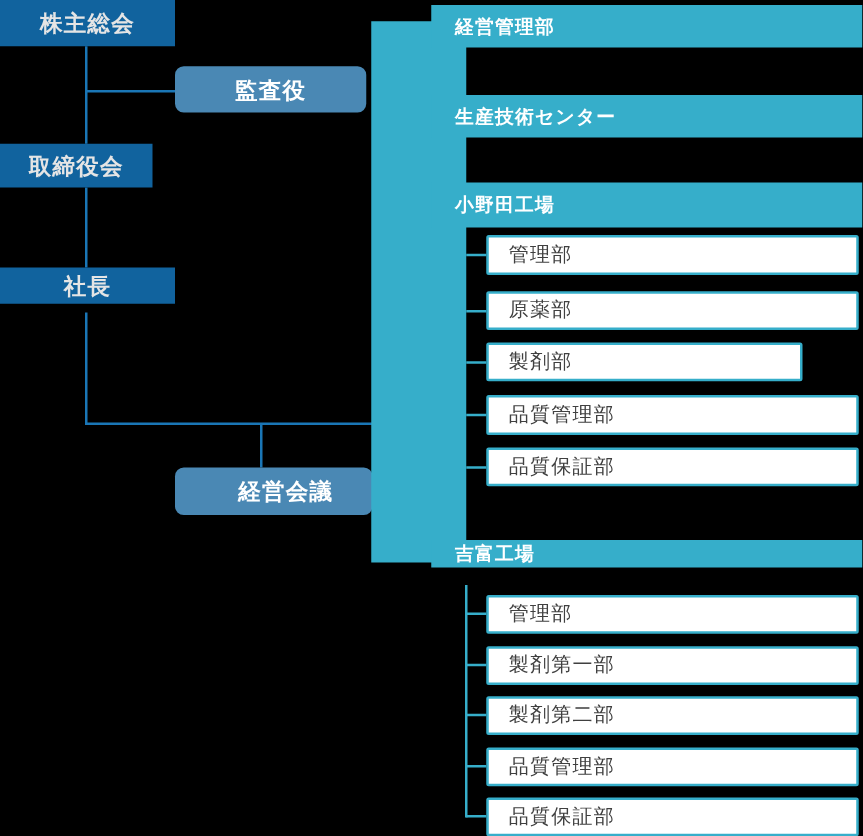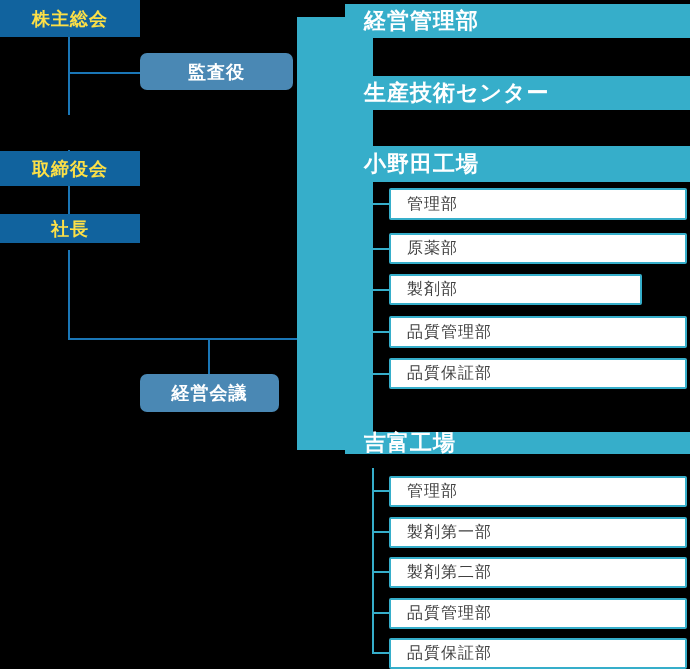--- a/index.html
+++ b/index.html
@@ -7,32 +7,32 @@
     --secondary-blue:#4A88B4;
     --teal:#36AECA;
     --connector-blue:#1A76B6;
     --box-text:#404040;
     --background:#000000;
   }
   html,body{margin:0;padding:0;}
   body{background:var(--background);font-family:"Liberation Sans","DejaVu Sans",sans-serif;}
   .canvas{position:relative;width:690px;height:669px;background:var(--background);overflow:hidden;}
   .navy-box{
-    position:absolute;background:var(--primary-blue);color:#fde047;
+    position:absolute;background:var(--primary-blue);color:#e5e5e5;
     font-size:18px;font-weight:bold;letter-spacing:1px;
     display:flex;align-items:center;justify-content:center;
   }
   .round-box{
     position:absolute;background:var(--secondary-blue);color:#fff;
     font-size:18px;font-weight:bold;letter-spacing:1px;border-radius:7px;
     display:flex;align-items:center;justify-content:center;
   }
   .bar{
     position:absolute;background:var(--teal);color:#fff;
-    font-size:22px;font-weight:bold;letter-spacing:1px;
+    font-size:15px;font-weight:bold;letter-spacing:1px;
     display:flex;align-items:center;padding-left:19px;box-sizing:border-box;
   }
   .spine{position:absolute;background:var(--teal);}
   .sub-box{
     position:absolute;background:#ffffff;border:2px solid var(--teal);border-radius:2px;
     color:var(--box-text);font-size:16px;letter-spacing:1px;
     display:flex;align-items:center;padding-left:16px;box-sizing:border-box;
   }
   .line-blue{position:absolute;background:var(--connector-blue);}
   .line-teal{position:absolute;background:var(--teal);}
@@ -46,25 +46,25 @@
   <div class="line-blue" style="left:68px;top:72px;width:72px;height:2px;"></div>
   <div class="line-blue" style="left:68px;top:150px;width:2px;height:64px;"></div>
   <div class="line-blue" style="left:68px;top:250px;width:2px;height:90px;"></div>
   <div class="line-blue" style="left:68px;top:338px;width:230px;height:2px;"></div>
   <div class="line-blue" style="left:208px;top:340px;width:2px;height:34px;"></div>
 
   <div class="navy-box" style="left:0;top:0;width:140px;height:37px;">株主総会</div>
 
   <div class="round-box" style="left:140px;top:53px;width:153px;height:37px;">監査役</div>
 
-  <div class="navy-box" style="left:0;top:115px;width:140px;height:35px;margin-top:36px;">取締役会</div>
+  <div class="navy-box" style="left:0;top:115px;width:122px;height:35px;">取締役会</div>
 
   <div class="navy-box" style="left:0;top:214px;width:140px;height:29px;">社長</div>
 
-  <div class="round-box" style="left:140px;top:374px;width:139px;height:38px;">経営会議</div>
+  <div class="round-box" style="left:140px;top:374px;width:139px;height:38px;padding-left:19px;">経営会議</div>
 
   <div class="spine" style="left:297px;top:17px;width:76px;height:433px;"></div>
 
   <div class="bar" style="left:345px;top:4px;width:345px;height:34px;">経営管理部</div>
 
   <div class="bar" style="left:345px;top:76px;width:345px;height:34px;">生産技術センター</div>
 
   <div class="bar" style="left:345px;top:146px;width:345px;height:36px;">小野田工場</div>
 
   <div class="bar" style="left:345px;top:432px;width:345px;height:22px;">吉富工場</div>

